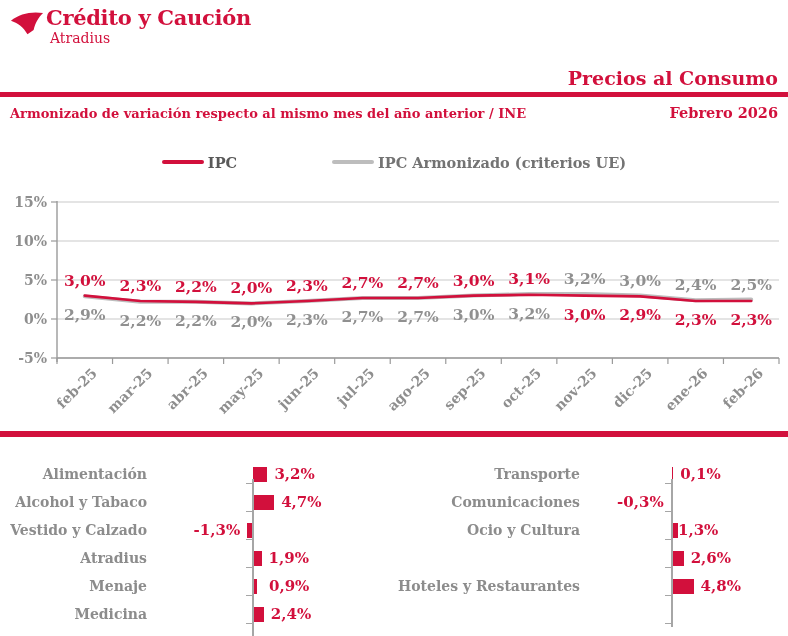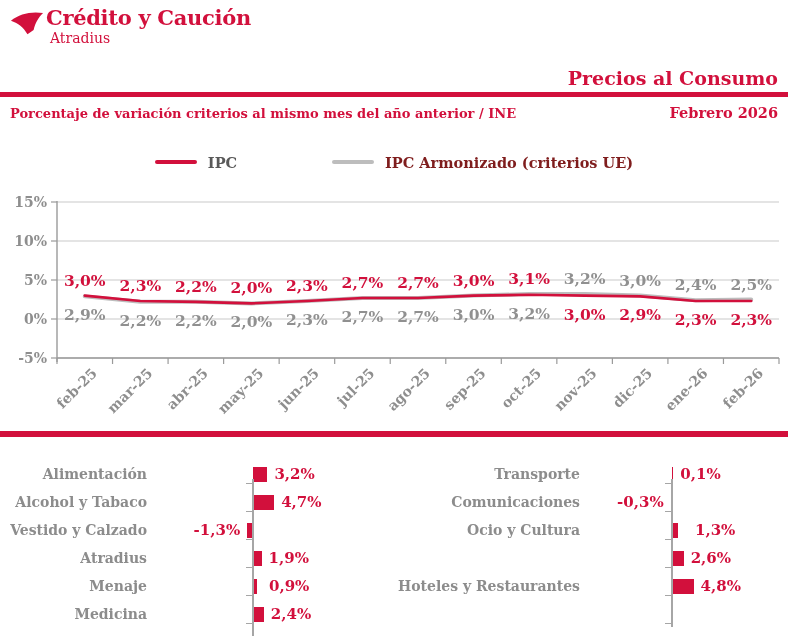--- a/index.html
+++ b/index.html
@@ -15,24 +15,24 @@
   .logo-texts { margin-left:2px; }
   .logo-title { font-size:21px; font-weight:bold; color:#d2103c; letter-spacing:-0.3px; line-height:1.1; }
   .logo-sub { font-size:14px; color:#d2103c; margin-left:4px; margin-top:1px; }
   .page-title { position:absolute; right:10px; bottom:3px; font-size:19px; font-weight:bold; color:#d2103c; }
   
   .subtitle-row { display:flex; justify-content:space-between; align-items:baseline; padding:7px 10px 4px 10px; }
   .subtitle { font-size:13px; font-weight:bold; color:#d2103c; }
   .period { font-size:14.5px; font-weight:bold; color:#d2103c; }
   
   .legend { display:flex; justify-content:center; gap:95px; margin-top:27px; height:20px; align-items:center; }
-  .legend-item { display:flex; align-items:center; gap:11px; }
+  .legend-item { display:flex; align-items:center; gap:4px; }
   .legend-swatch { width:42px; height:4.5px; border-radius:2px; }
   .legend-label-ipc { font-size:14.5px; font-weight:bold; color:#595959; }
-  .legend-label-arm { font-size:14.5px; font-weight:bold; color:#7f1d1d; }
+  .legend-label-arm { font-size:14.5px; font-weight:bold; color:#737373; }
   
   .chart-wrap { margin-top:21px; }
   svg text.ylab { font-family:"DejaVu Serif", serif; font-size:14px; font-weight:bold; fill:#8e8e8e; }
   svg text.xlab { font-family:"DejaVu Serif", serif; font-size:14px; font-weight:bold; fill:#8e8e8e; }
   svg text.dlab { font-family:"DejaVu Serif", serif; font-size:15.5px; font-weight:bold; }
   
   .cats { display:flex; padding-top:23px; padding-bottom:36px;justify-content:center; }
   .cat-col { position:relative; width:394px; }
   .bar-row { position:relative; height:28px; }
   .bar-label { position:absolute; top:0; left:0; height:28px; line-height:28px;
@@ -54,21 +54,21 @@
       <div class="logo-title">Crédito y Caución</div>
       <div class="logo-sub">Atradius</div>
     </div>
   </div>
   <div class="page-title">Precios al Consumo</div>
 </div>
 
 <div class="red-rule" style="height:5px;"></div>
 
 <div class="subtitle-row">
-  <div class="subtitle">Porcentaje de variación criterios al mismo mes del año anterior / INE</div>
+  <div class="subtitle">Armonizado de variación respecto al mismo mes del año anterior / INE</div>
   <div class="period">Febrero 2026</div>
 </div>
 
 <div class="legend">
   <div class="legend-item">
     <div class="legend-swatch" id="sw-ipc" style="background: rgb(210, 16, 60);"></div>
     <span class="legend-label-ipc">IPC</span>
   </div>
   <div class="legend-item">
     <div class="legend-swatch" id="sw-arm" style="background: rgb(189, 189, 189);"></div>
@@ -203,21 +203,21 @@
         <div class="bar-value" style="left: 286.3px;">0,1%</div>
       </div>
       <div class="bar-row">
         <div class="bar-label" style="width: 186px;">Comunicaciones</div>
         <div class="bar-rect" style="width: 1.35px; left: 276.65px;"></div>
         <div class="bar-value" style="right: 124.35px;">-0,3%</div>
       </div>
       <div class="bar-row">
         <div class="bar-label" style="width: 186px;">Ocio y Cultura</div>
         <div class="bar-rect" style="width: 5.85px; left: 278px;"></div>
-        <div class="bar-value" style="left: 301px;">1,3%</div>
+        <div class="bar-value" style="left: 284px;">1,3%</div>
       </div>
       <div class="bar-row">
         <div class="bar-rect" style="width: 11.7px; left: 278px;"></div>
         <div class="bar-value" style="left: 296.7px;">2,6%</div>
       </div>
       <div class="bar-row">
         <div class="bar-label" style="width: 186px;">Hoteles y Restaurantes</div>
         <div class="bar-rect" style="width: 21.6px; left: 278px;"></div>
         <div class="bar-value" style="left: 306.6px;">4,8%</div>
       </div>

